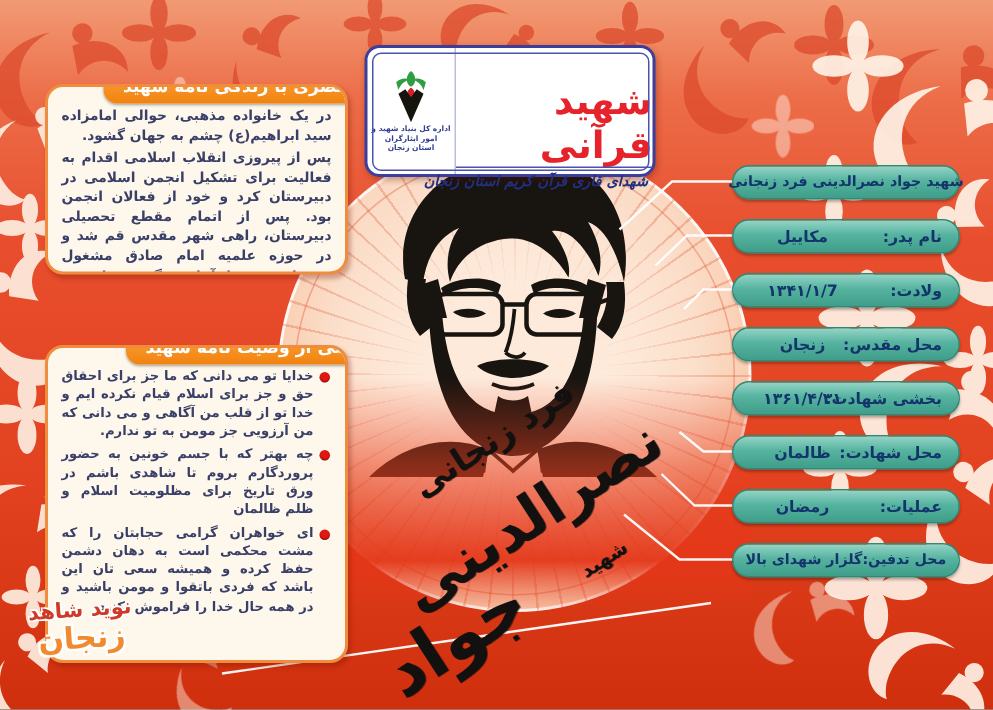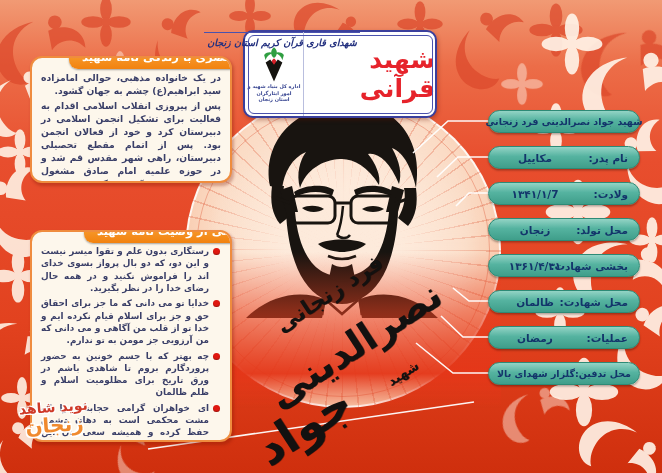--- a/index.html
+++ b/index.html
@@ -29,21 +29,21 @@
     background:linear-gradient(180deg, rgba(233,70,38,0) 0%, rgba(232,66,34,.55) 38%, rgba(228,55,25,.96) 78%, rgba(216,47,16,0) 100%);
   }
 
   
   .header-box{
     position:absolute;left:243px;top:30px;width:194px;height:88px;background:#ffffff;
     border:2.5px solid #3a3f9c;border-radius:10px;box-sizing:border-box;
     display:flex;direction:rtl;box-shadow:1px 2px 4px rgba(100,20,0,.35);
   }
   .header-box::before{content:'';position:absolute;inset:2.5px;border:1.5px solid #4a52ad;border-radius:6px;pointer-events:none;}
-  .hb-main{flex:1;display:flex;flex-direction:row;min-width:0;}
+  .hb-main{flex:1;display:flex;flex-direction:column;min-width:0;margin-top:21px;}
   .hb-title{flex:1;display:flex;align-items:center;justify-content:center;font-size:25px;font-weight:bold;color:#e6232b;letter-spacing:-1px;}
   .hb-sub{border-top:1.5px solid #4a52ad;padding:4px 3px 5px;font-size:9.6px;font-weight:bold;color:#23307f;text-align:center;white-space:nowrap;font-style:italic;}
   .hb-logo{width:54px;border-left:0;display:flex;flex-direction:column;align-items:center;justify-content:center;padding:4px 2px;border-right:1px solid #b9bede;}
   .hb-caption{font-size:5px;line-height:1.35;color:#33418f;text-align:center;font-weight:bold;}
 
   
   .info-box{
     position:absolute;left:30px;width:202px;background:#fdf7ec;border:2px solid #ef8c3e;border-radius:12px;
     box-sizing:border-box;box-shadow:1.5px 2.5px 3px rgba(120,20,0,.3);overflow:hidden;
   }
@@ -227,40 +227,39 @@
     <div class="box-header bh-bio">مختصری با زندگی نامه شهید</div>
     <div class="box-body">
       <p>در یک خانواده مذهبی، حوالی امامزاده سید ابراهیم(ع) چشم به جهان گشود.</p>
       <p>پس از پیروزی انقلاب اسلامی اقدام به فعالیت برای تشکیل انجمن اسلامی در دبیرستان کرد و خود از فعالان انجمن بود. پس از اتمام مقطع تحصیلی دبیرستان، راهی شهر مقدس قم شد و در حوزه علمیه امام صادق مشغول تحصیل شد. با آغاز جنگ تحمیلی در مناطق عملیاتی حاضر شد و به مقام والا شهادت رسید. نام و یادش گرامی و راهش پر رهرو باد...</p>
     </div>
   </div>
 
   <div class="info-box box-will">
     <div class="box-header bh-will">بخشی از وصیت نامه شهید</div>
     <div class="box-body">
-      <div class="bullet">رستگاری بدون علم و تقوا میسر نیست و این دو، که دو بال پرواز بسوی خدای اند را فراموش نکنید و در همه حال رضای خدا را در نظر بگیرید.</div>
       <div class="bullet">خدایا تو می دانی که ما جز برای احقاق حق و جز برای اسلام قیام نکرده ایم و خدا تو از قلب من آگاهی و می دانی که من آرزویی جز مومن به تو ندارم.</div>
       <div class="bullet">چه بهتر که با جسم خونین به حضور پروردگارم بروم تا شاهدی باشم در ورق تاریخ برای مظلومیت اسلام و ظلم ظالمان</div>
       <div class="bullet">ای خواهران گرامی حجابتان را که مشت محکمی است به دهان دشمن حفظ کرده و همیشه سعی تان این باشد که فردی باتقوا و مومن باشید و در همه حال خدا را فراموش نکنید.</div>
     </div>
   </div>
 
   <div class="pill single" style="top:110px">
     <span>شهید جواد نصرالدینی فرد زنجانی</span>
   </div>
   <div class="pill" style="top:146px">
     <span class="label">نام پدر:</span>
     <span class="value">مکاییل</span>
   </div>
   <div class="pill" style="top:182px">
     <span class="label">ولادت:</span>
     <span class="value">۱۳۴۱/۱/7</span>
   </div>
   <div class="pill" style="top:218px">
-    <span class="label">محل تولد:</span>
+    <span class="label">محل مقدس:</span>
     <span class="value">زنجان</span>
   </div>
   <div class="pill" style="top:254px">
     <span class="label">بخشی شهادت:</span>
     <span class="value">۱۳۶۱/۴/۳۱</span>
   </div>
   <div class="pill" style="top:290px">
     <span class="label">محل شهادت:</span>
     <span class="value">ظالمان</span>
   </div>

